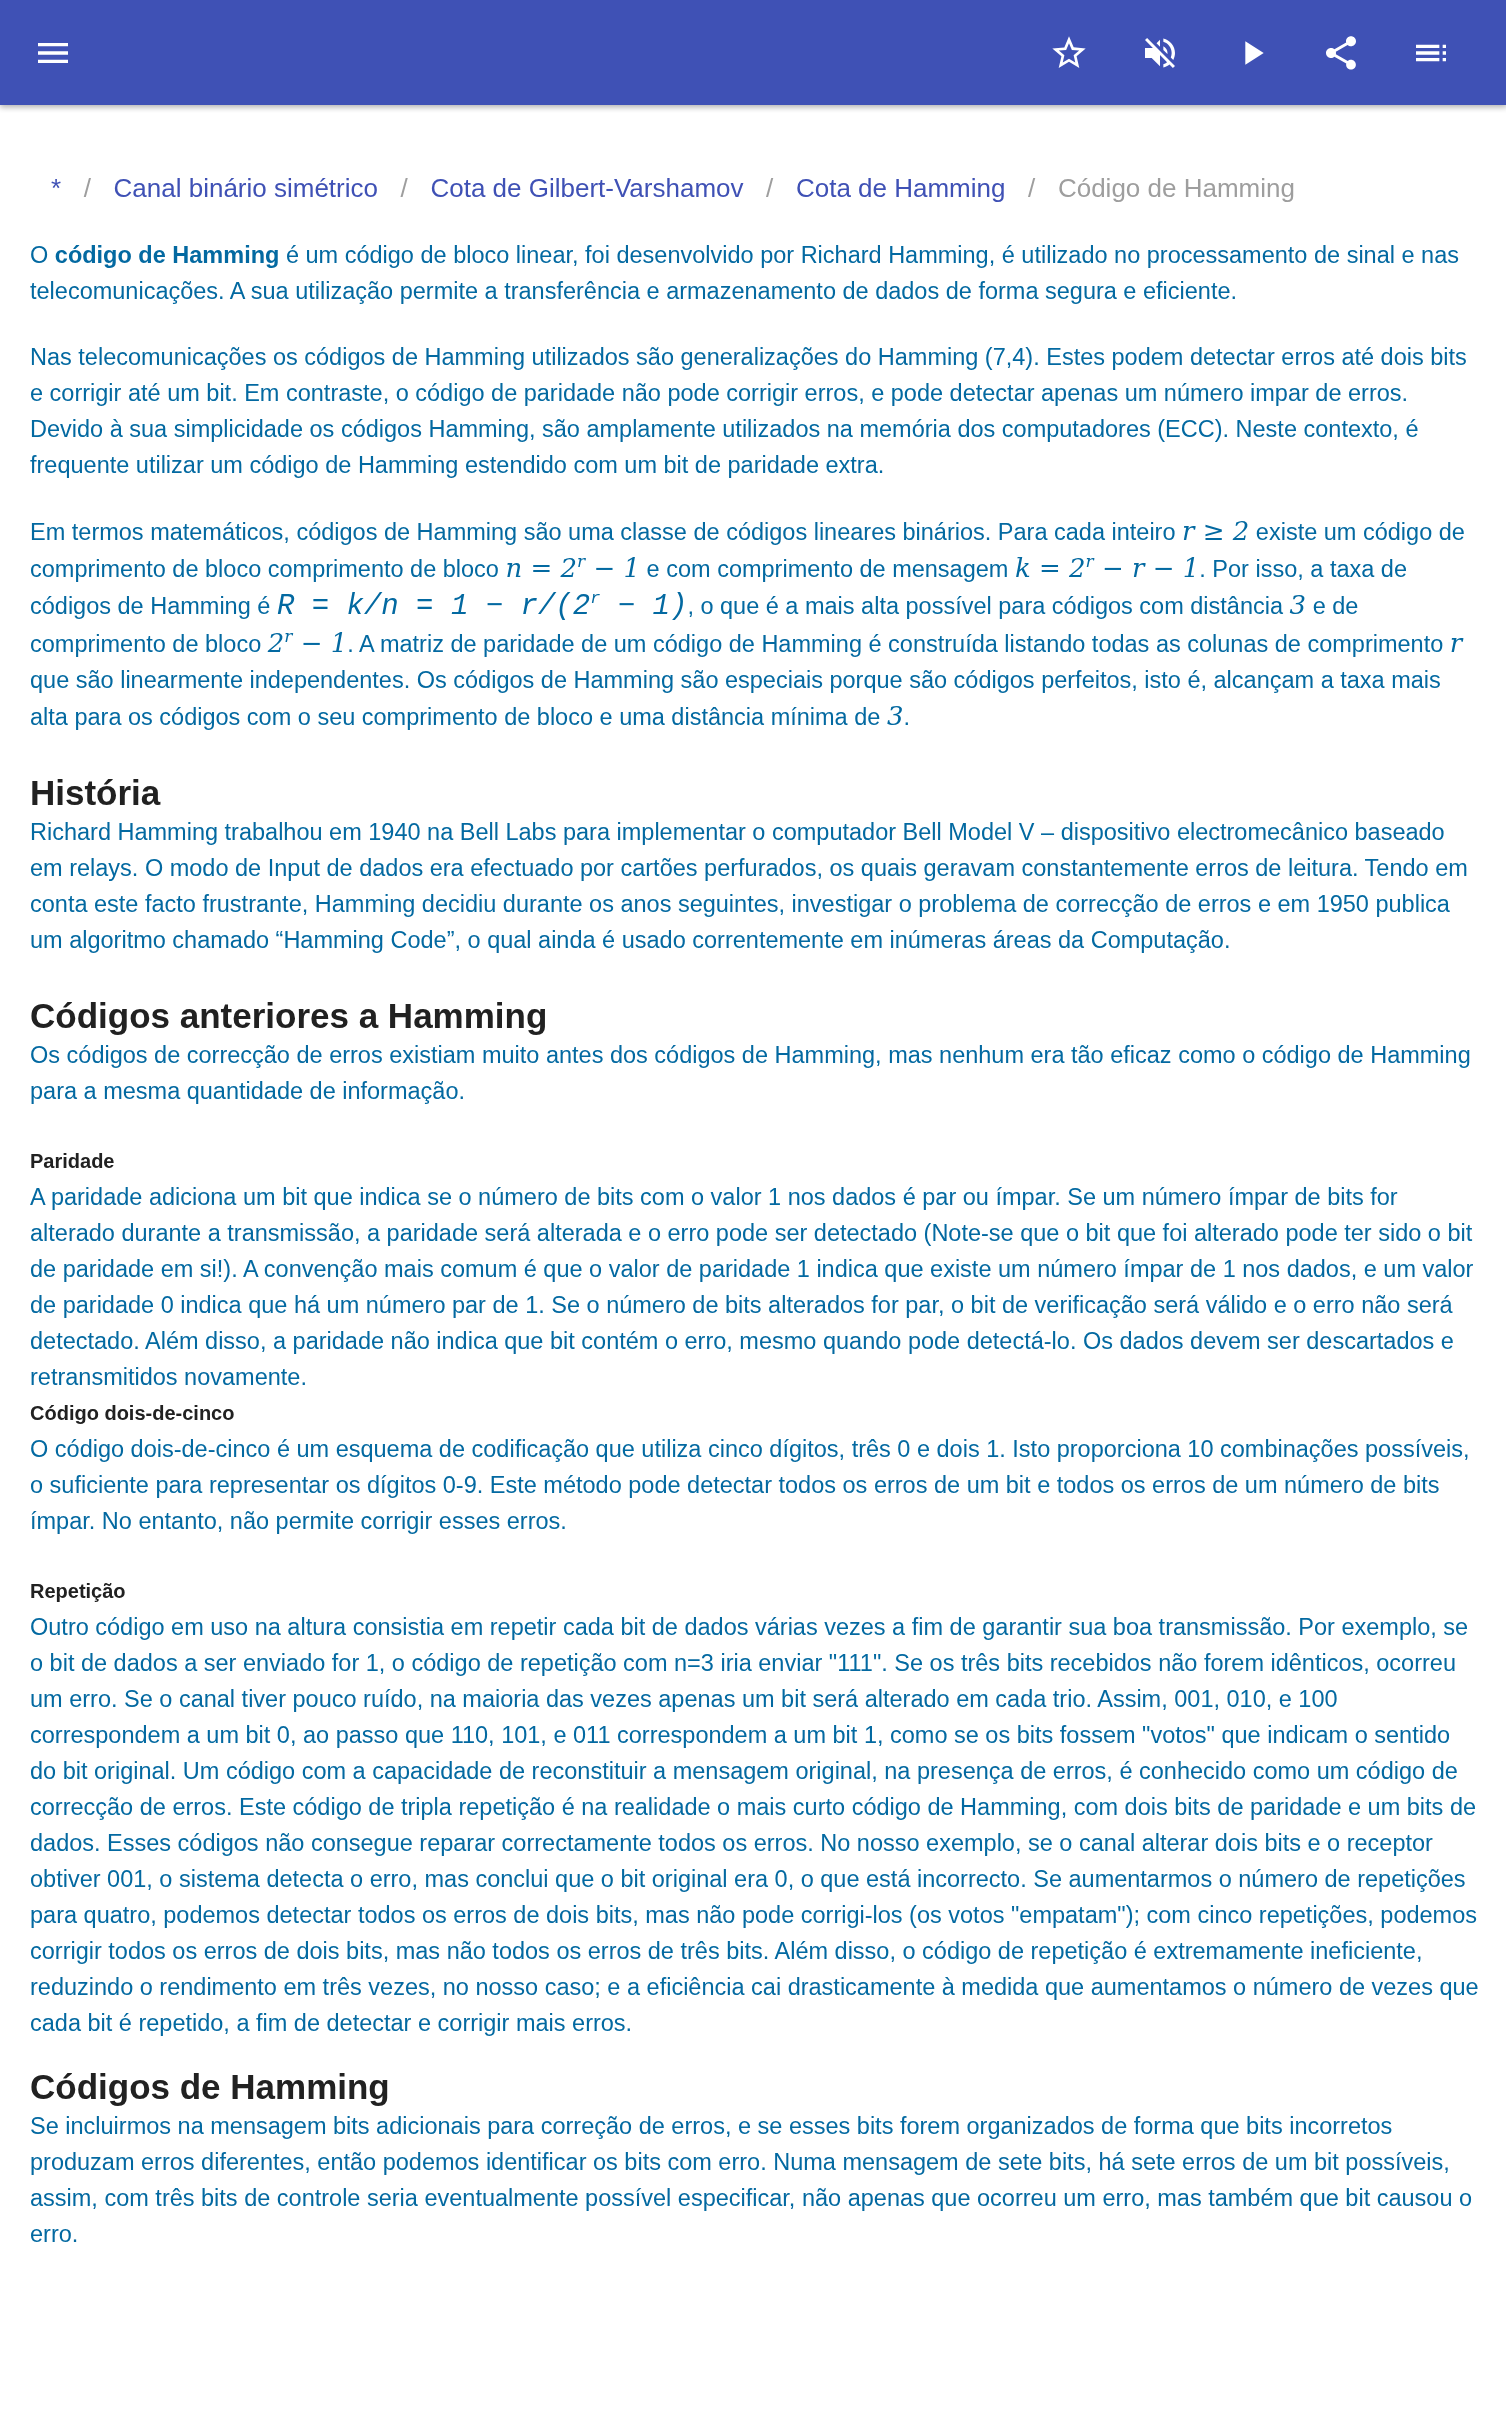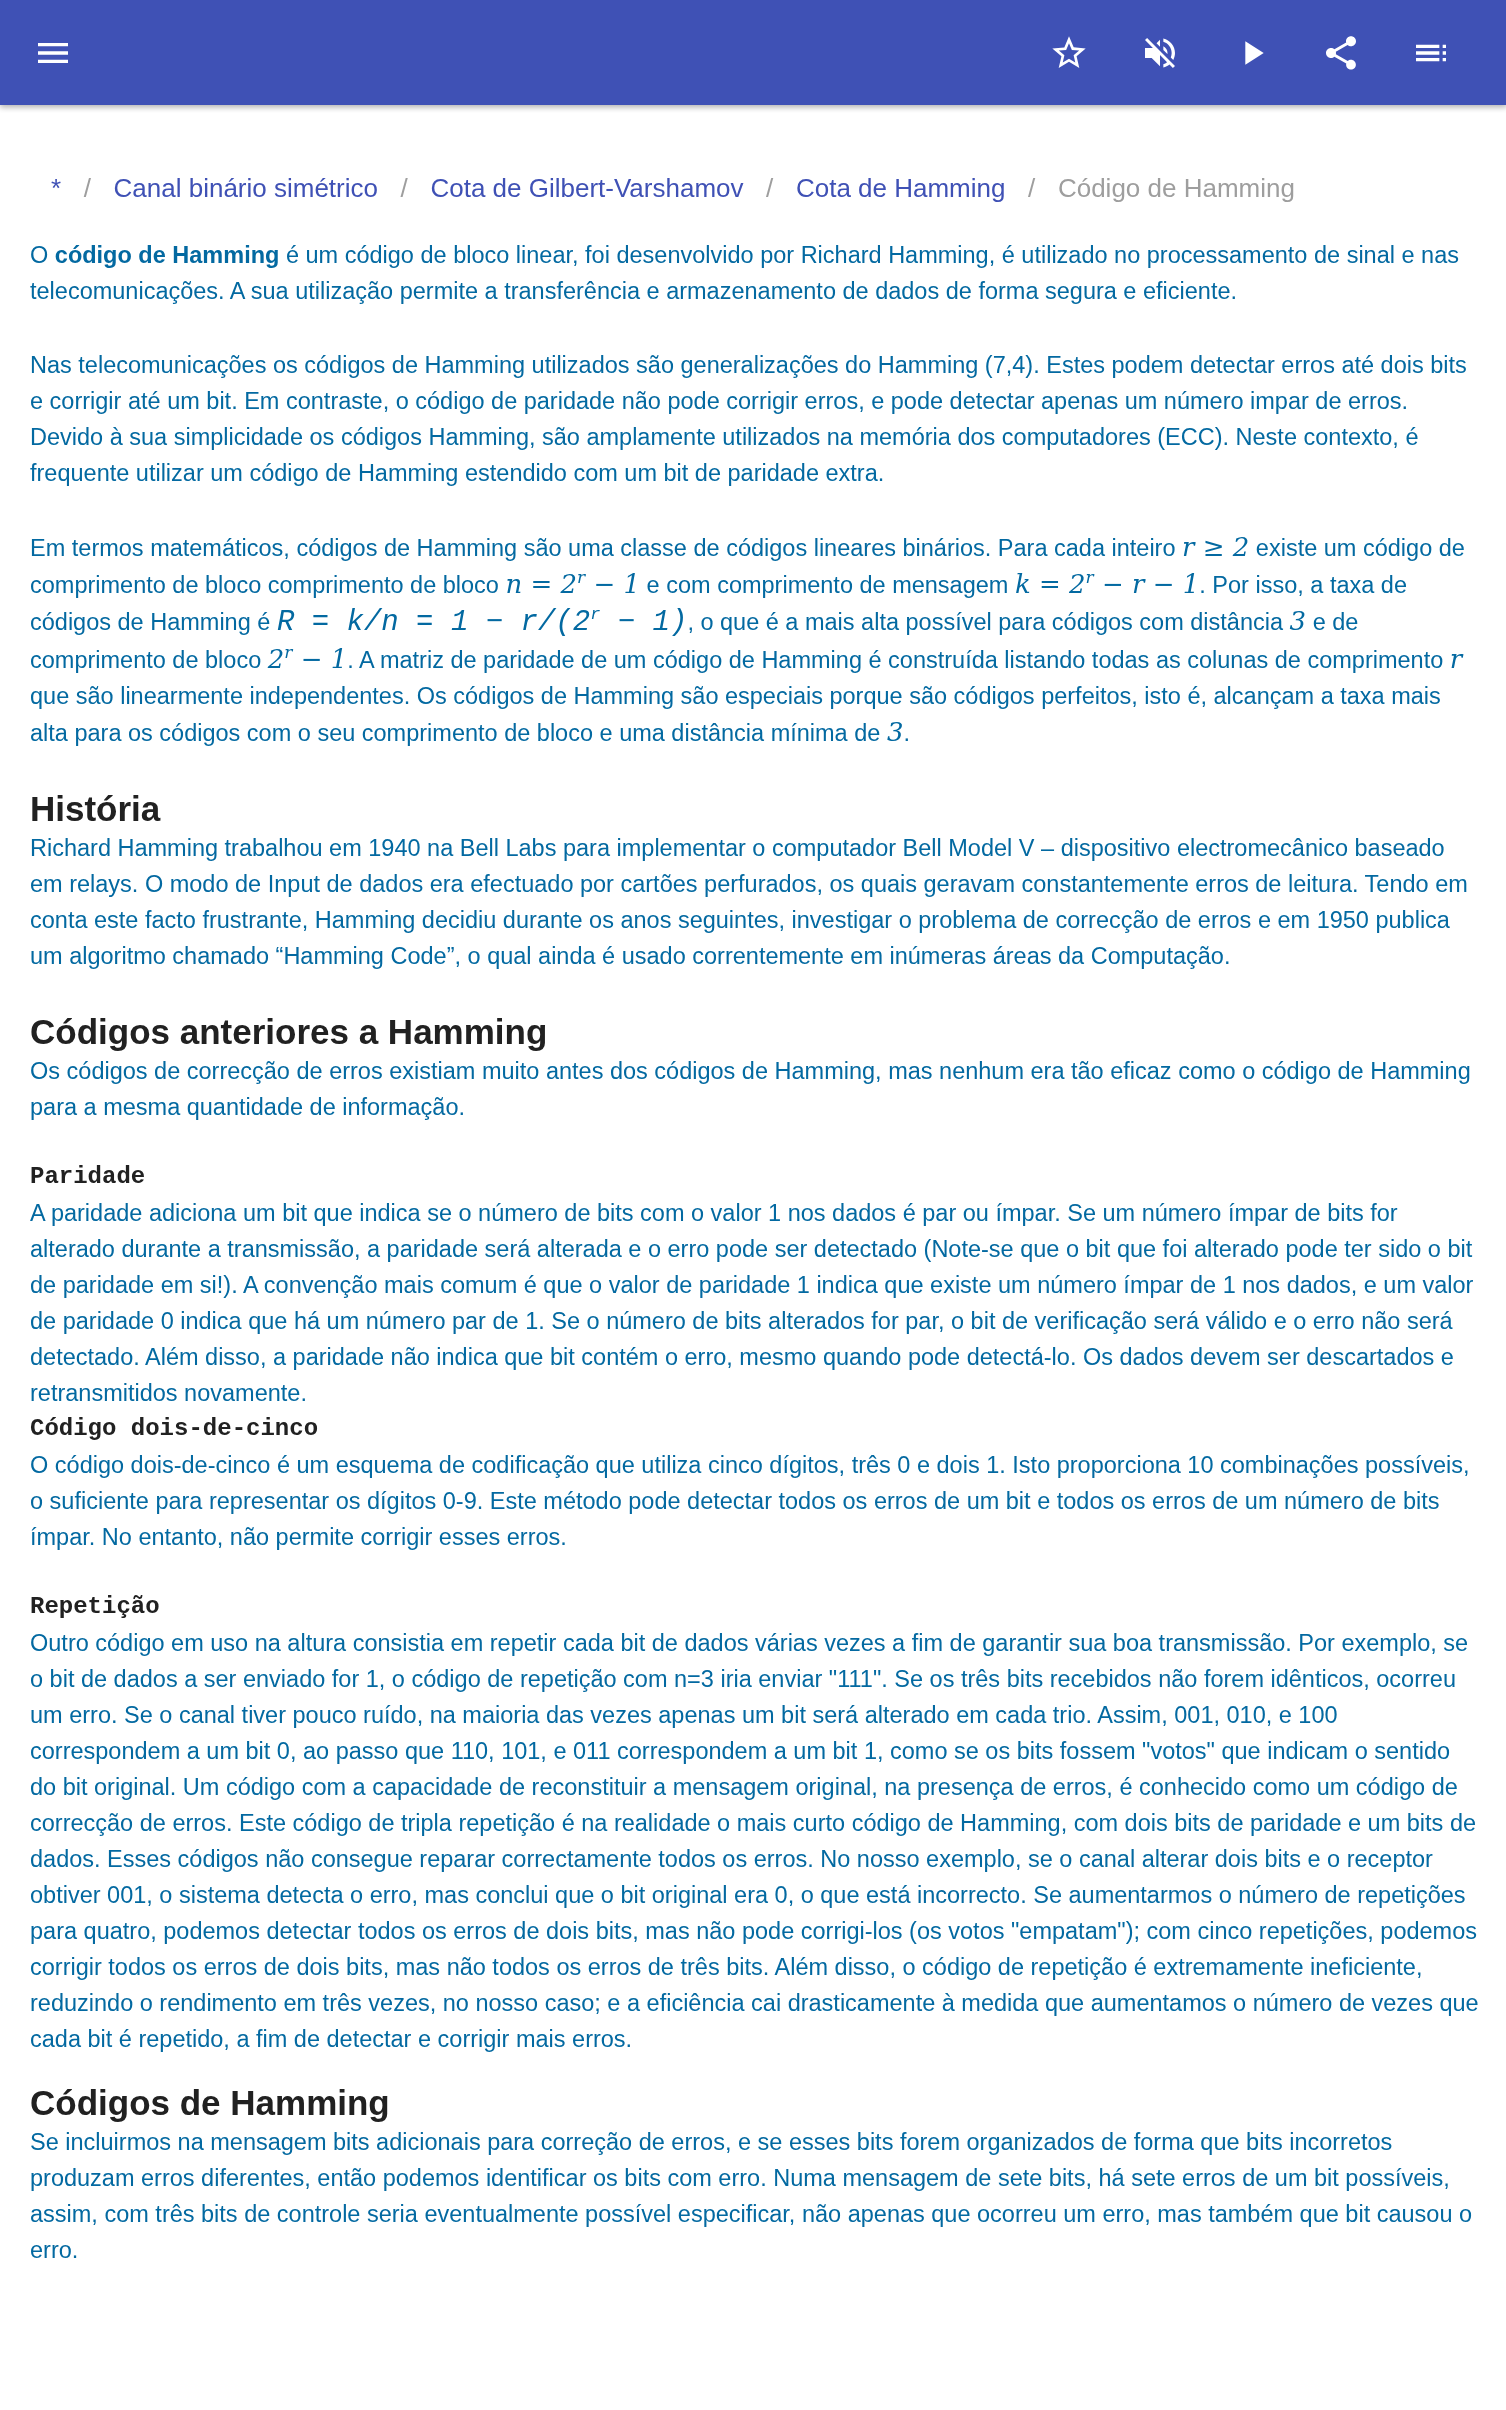--- a/index.html
+++ b/index.html
@@ -34,26 +34,26 @@
     font-size: 26px; padding-left: 21px;
   }
   .breadcrumb a { color: #3f51b5; text-decoration: none; }
   .breadcrumb .sep { color: #9e9e9e; margin: 0 22.6px; }
   .breadcrumb .current { color: #9e9e9e; }
 
   p {
     margin: 0; font-size: 23.5px; line-height: 36px; color: #0369a1;
   }
   .p1 { margin-top: 30px; }
-  .pgap { margin-top: 38px; }
+  .pgap { margin-top: 30px; }
   h2 {
     margin: 0; font-size: 35px; font-weight: bold; line-height: 43px; color: #212121;
   }
   h3 {
-    margin: 0; font-size: 24px; font-weight: bold; line-height: 36px; color: #212121; font-family: Liberation Mono, monospace;
+    margin: 0; font-size: 20px; font-weight: bold; line-height: 36px; color: #212121;
   }
   .math { font-family: "DejaVu Serif", "Liberation Serif", serif; font-style: italic; font-size: 26px; }
   .math sup { font-size: 17px; line-height: 0; }
   .big { font-size: 29px; font-family: Liberation Mono, monospace; }
   b { font-weight: bold; }
 </style>
 </head>
 <body>
 
 <div class="appbar">

